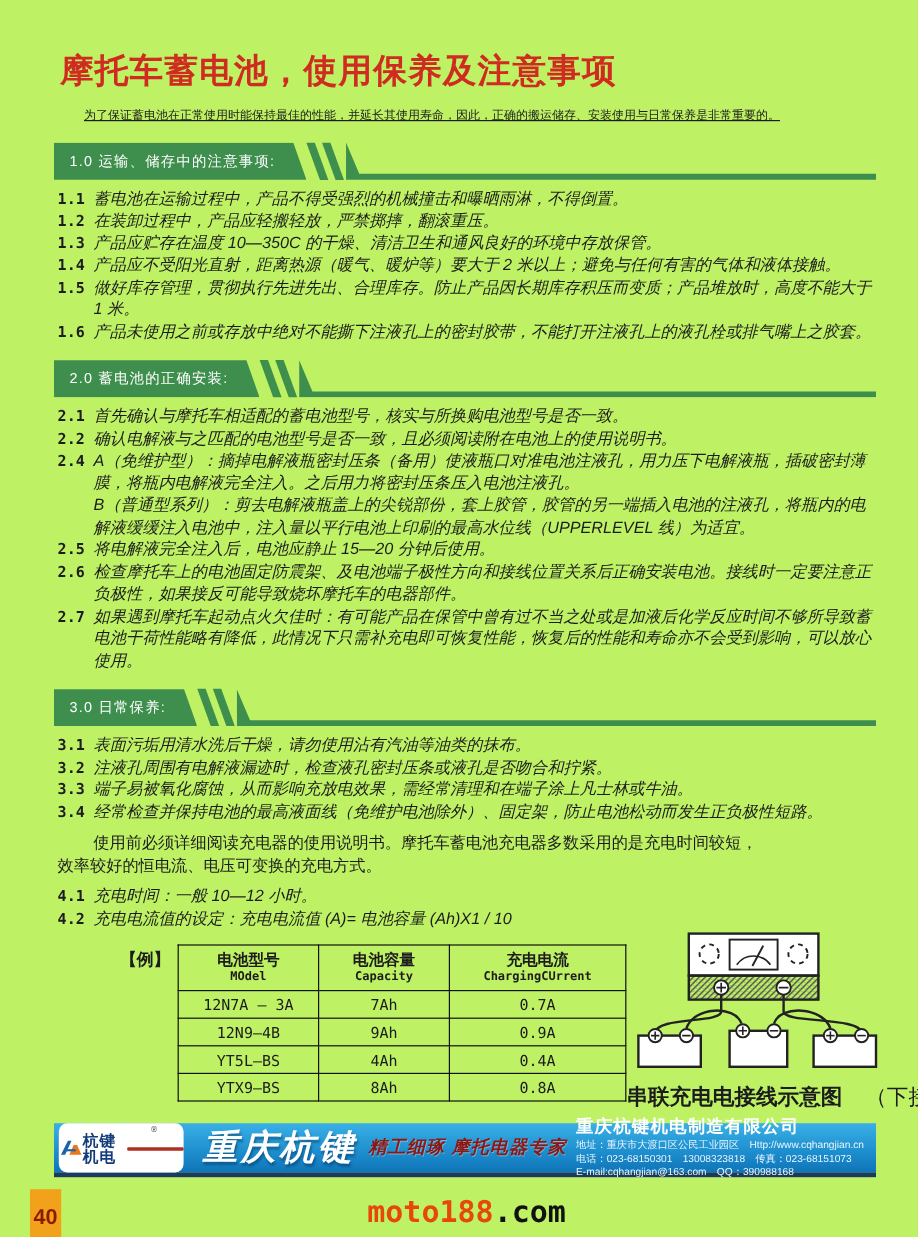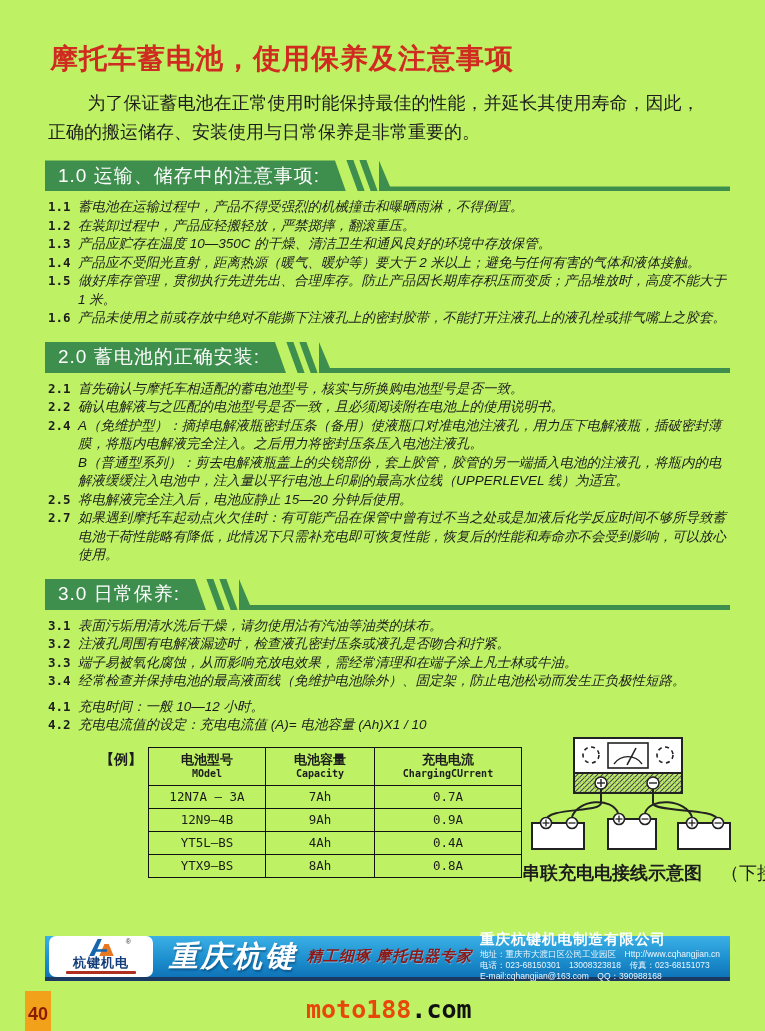--- a/index.html
+++ b/index.html
@@ -6,27 +6,27 @@
   .page{
     width:765px;height:1031px;position:relative;overflow:hidden;background:#bef264;
     font-family:"Liberation Sans","DejaVu Sans",sans-serif;color:#1c1c1c;
   }
   
   .doc-title{
     margin:44px 48px 0 50px;color:#cf2b20;font-size:28px;font-weight:bold;
     letter-spacing:1px;line-height:1.1;
   }
   .doc-intro{
-    margin:14px 50px 0 48px;font-size:18px;line-height:1.6;text-indent:2.2em;
+    margin:14px 50px 0 48px;font-size:10px;line-height:1.6;text-indent:2.2em;text-decoration:underline;
   }
   
   .sec-banner{display:flex;align-items:stretch;height:31px;margin:14px 35px 0 45px;}
   .sec-block{
     background:#3e8e4d;color:#fff;display:flex;align-items:center;
-    padding:0 26px 0 13px;font-size:19px;letter-spacing:1px;
+    padding:0 26px 0 13px;font-size:12px;letter-spacing:1px;
     clip-path:polygon(0 0,calc(100% - 11px) 0,100% 100%,0 100%);
   }
   .stripe{width:7px;margin-left:6px;background:#3e8e4d;transform:skewX(20deg);}
   .sec-tail{
     flex:1;margin-left:7px;background:#3e8e4d;
     clip-path:polygon(0px 0px,11px 26px,100% 26px,100% 31px,0px 31px);
   }
   
   .items{margin:7px 35px 0 48px;font-size:13.5px;line-height:18.5px;}
   .item{display:flex;}
@@ -49,21 +49,21 @@
   .diagram-caption{font-size:18px;font-weight:bold;white-space:nowrap;margin-top:2px;}
   .diagram-caption .note{font-weight:normal;margin-left:14px;}
   
   .footer-banner{
     position:absolute;left:45px;right:35px;top:936px;height:45px;
     background:linear-gradient(180deg,#3bb0e6 0%,#1e90cf 55%,#0f74b8 100%);
     border-bottom:4px solid #1a3a63;display:flex;align-items:center;padding:0 10px 0 4px;box-sizing:border-box;
   }
   .logo-panel{
     background:#fff;border-radius:7px;width:104px;height:41px;flex:0 0 auto;
-    display:flex;flex-direction:column;align-items:center;justify-content:center;position:relative;
+    display:flex;flex-direction:row;align-items:center;justify-content:center;position:relative;
   }
   .logo-panel .logo-name{color:#123c7a;font-weight:bold;font-size:13px;letter-spacing:1px;line-height:1;}
   .logo-panel .logo-tagline{width:70px;height:3px;background:#b03020;margin-top:2px;border-radius:1px;}
   .logo-reg{position:absolute;top:2px;right:22px;font-size:7px;color:#333;}
   .brand-name{
     color:#fff;font-size:29px;font-weight:bold;font-style:italic;letter-spacing:3px;
     margin-left:16px;text-shadow:1px 2px 2px rgba(0,40,80,.45);white-space:nowrap;
   }
   .brand-slogan{
     color:#8f1612;font-size:15px;font-weight:bold;font-style:italic;letter-spacing:1px;
@@ -165,20 +165,24 @@
         <div class="item">
           <span class="num"></span>
           <span class="txt">B（普通型系列）：剪去电解液瓶盖上的尖锐部份，套上胶管，胶管的另一端插入电池的注液孔，将瓶内的电解液缓缓注入电池中，注入量以平行电池上印刷的最高水位线（UPPERLEVEL 线）为适宜。</span>
         </div>
 
         <div class="item">
           <span class="num">2.5</span>
           <span class="txt">将电解液完全注入后，电池应静止 15—20 分钟后使用。</span>
         </div>
 
+        <div class="item">
+          <span class="num">2.6</span>
+          <span class="txt">检查摩托车上的电池固定防震架、及电池端子极性方向和接线位置关系后正确安装电池。接线时一定要注意正负极性，如果接反可能导致烧坏摩托车的电器部件。</span>
+        </div>
 
         <div class="item">
           <span class="num">2.7</span>
           <span class="txt">如果遇到摩托车起动点火欠佳时：有可能产品在保管中曾有过不当之处或是加液后化学反应时间不够所导致蓄电池干荷性能略有降低，此情况下只需补充电即可恢复性能，恢复后的性能和寿命亦不会受到影响，可以放心使用。</span>
         </div>
       </div>
   </section>
 
   <section>
     <div class="sec-banner">
@@ -207,20 +211,24 @@
         </div>
 
         <div class="item">
           <span class="num">3.4</span>
           <span class="txt">经常检查并保持电池的最高液面线（免维护电池除外）、固定架，防止电池松动而发生正负极性短路。</span>
         </div>
       </div>
   </section>
 
   <section>
+    <div class="sec4-intro">
+      <div class="l1">使用前必须详细阅读充电器的使用说明书。摩托车蓄电池充电器多数采用的是充电时间较短，</div>
+      <div class="l2">效率较好的恒电流、电压可变换的充电方式。</div>
+    </div>
     <div class="items">
 
         <div class="item">
           <span class="num">4.1</span>
           <span class="txt">充电时间：一般 10—12 小时。</span>
         </div>
 
         <div class="item">
           <span class="num">4.2</span>
           <span class="txt">充电电流值的设定：充电电流值 (A)= 电池容量 (Ah)X1 / 10</span>

